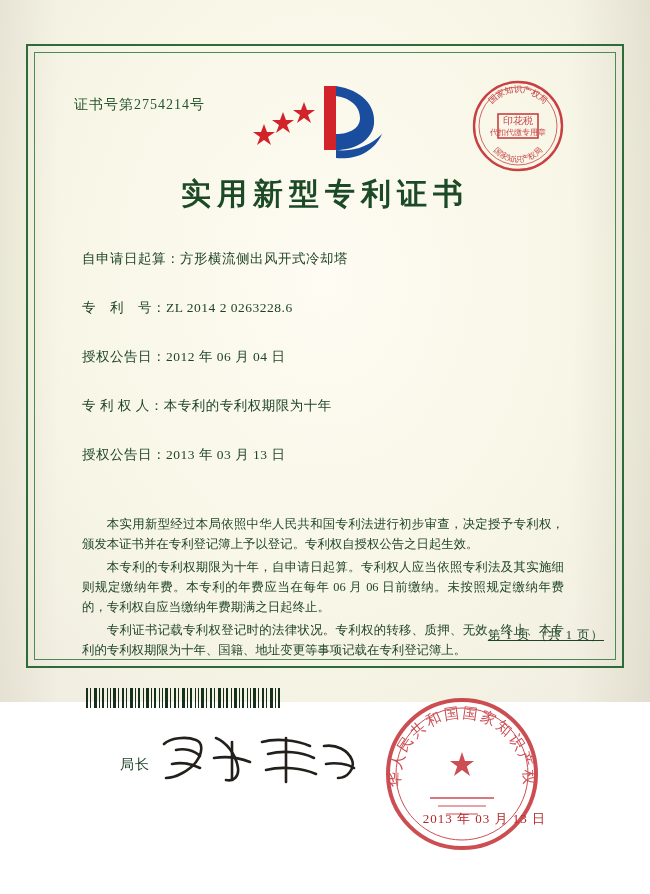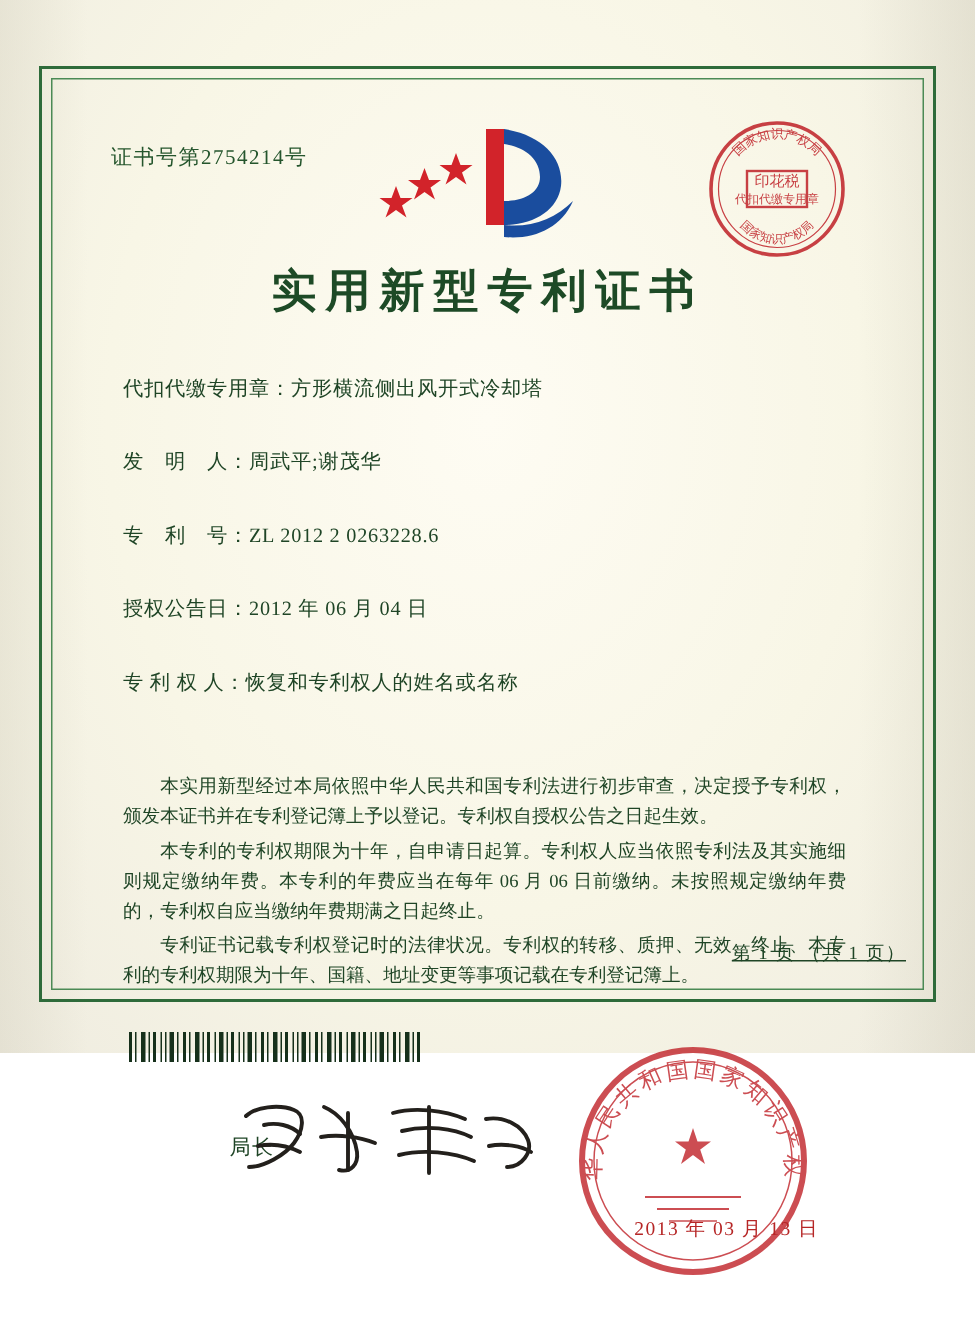--- a/index.html
+++ b/index.html
@@ -150,21 +150,20 @@
     opacity: 0.82;
   }
 
   .director-label {
     position: absolute;
     left: 74px;
     top: 692px;
     font-size: 14px;
     color: #1f4526;
     letter-spacing: 1px;
-    margin-left: 33px;
   }
   .signature {
     position: absolute;
     left: 108px;
     top: 664px;
     width: 210px;
     height: 64px;
   }
 
   .stamp-date {
@@ -228,33 +227,33 @@
         <text font-size="8" fill="#c1272d" font-family="'Liberation Serif', serif">
           <textPath href="#arcBot" startOffset="50%" text-anchor="middle">国家知识产权局</textPath>
         </text>
       </svg>
     </div>
 
     <div class="title">实用新型专利证书</div>
 
     <div class="fields">
       <div class="field">
-        <span class="lbl">代扣代缴专用章：</span><span class="val">方形横流侧出风开式冷却塔</span>
-      </div>
-      <div class="field">
-        <span class="lbl">发　明　人：</span><span class="val">周武平;谢茂华</span>
-      </div>
-      <div class="field">
-        <span class="lbl">专　利　号：</span><span class="val">ZL 2012 2 0263228.6</span>
+        <span class="lbl">自申请日起算：</span><span class="val">方形横流侧出风开式冷却塔</span>
+      </div>
+      <div class="field">
+        <span class="lbl">专　利　号：</span><span class="val">ZL 2014 2 0263228.6</span>
       </div>
       <div class="field">
         <span class="lbl">授权公告日：</span><span class="val">2012 年 06 月 04 日</span>
       </div>
       <div class="field">
-        <span class="lbl">专 利 权 人：</span><span class="val">恢复和专利权人的姓名或名称</span>
+        <span class="lbl">专 利 权 人：</span><span class="val">本专利的专利权期限为十年</span>
+      </div>
+      <div class="field">
+        <span class="lbl">授权公告日：</span><span class="val">2013 年 03 月 13 日</span>
       </div>
     </div>
 
     <div class="paras">
       <p>本实用新型经过本局依照中华人民共和国专利法进行初步审查，决定授予专利权，颁发本证书并在专利登记簿上予以登记。专利权自授权公告之日起生效。</p>
       <p>本专利的专利权期限为十年，自申请日起算。专利权人应当依照专利法及其实施细则规定缴纳年费。本专利的年费应当在每年 06 月 06 日前缴纳。未按照规定缴纳年费的，专利权自应当缴纳年费期满之日起终止。</p>
       <p>专利证书记载专利权登记时的法律状况。专利权的转移、质押、无效、终止、本专利的专利权期限为十年、国籍、地址变更等事项记载在专利登记簿上。</p>
     </div>
 
     <div class="barcode">

